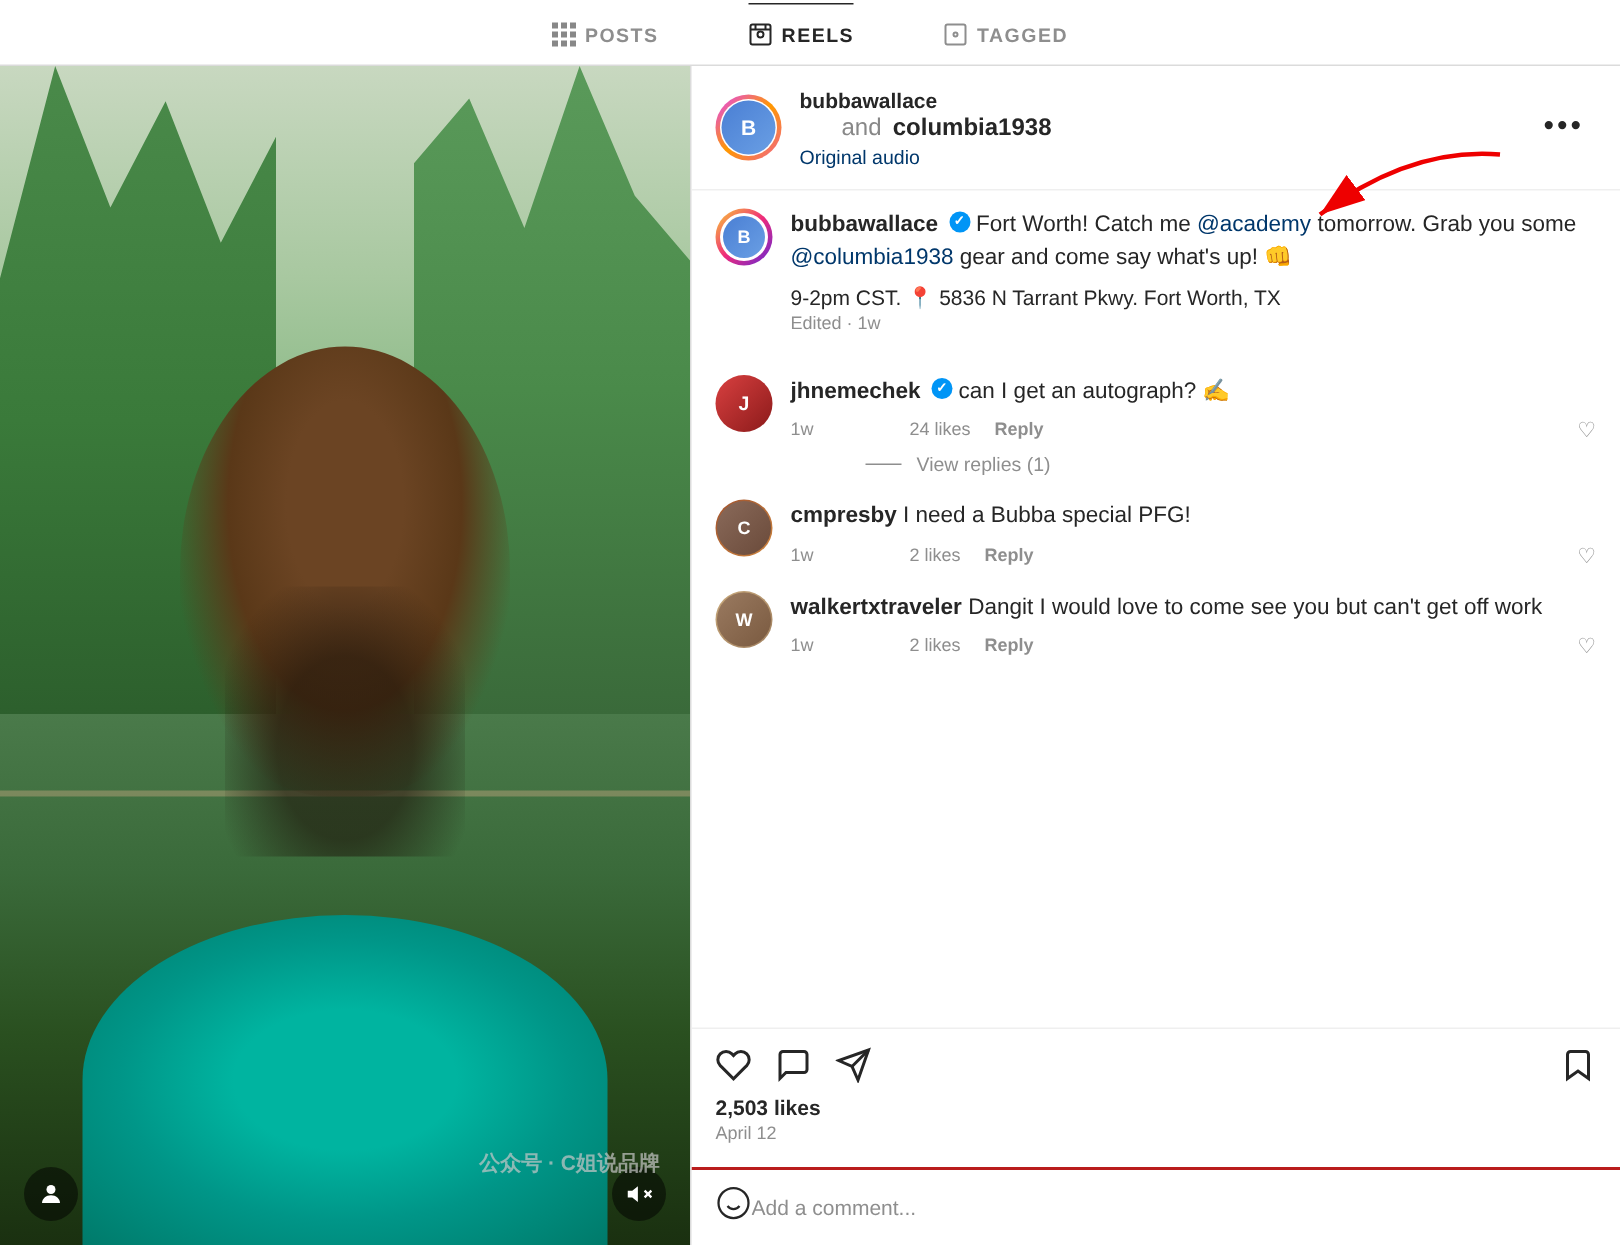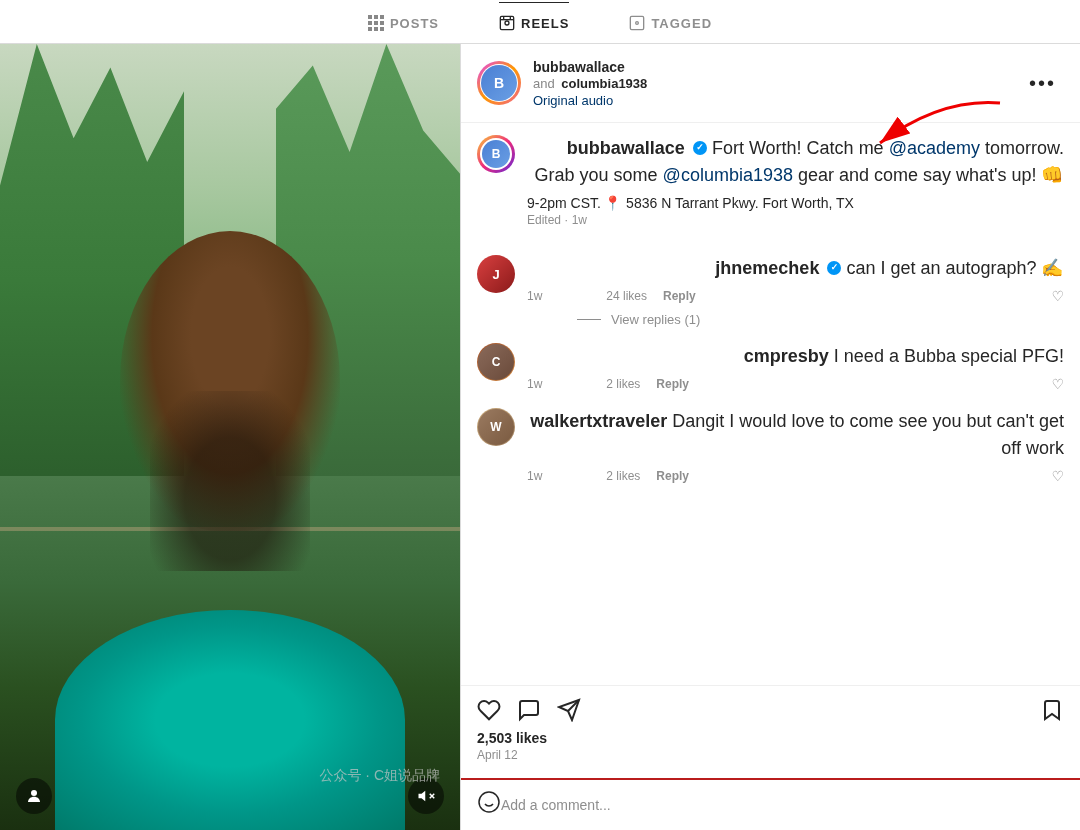--- a/index.html
+++ b/index.html
@@ -144,23 +144,24 @@
       overflow: hidden;
     }
     .post-info { flex: 1; }
     .post-username {
       font-size: 14px;
       font-weight: 600;
       color: #262626;
       line-height: 1.3;
     }
     .post-collab {
-      font-size: 13px;
+      font-size: 16px;
       color: #888;
       line-height: 1.3;
+      margin-left: 28px;
     }
     .post-audio {
       font-size: 13px;
       color: #00376b;
     }
     .post-more {
       font-size: 20px;
       color: #262626;
       cursor: pointer;
       padding: 4px 8px;
@@ -202,24 +203,23 @@
       height: 32px;
       border-radius: 50%;
       background: #fff;
       display: flex;
       align-items: center;
       justify-content: center;
       overflow: hidden;
     }
     .comment-body { flex: 1; }
     .comment-text {
-      font-size: 18px;
+      font-size: 15px;
       color: #262626;
       line-height: 1.5;
-      text-align: right;
     }
     .comment-username {
       font-weight: 600;
       color: #262626;
     }
     .comment-verified {
       display: inline-block;
       width: 14px;
       height: 14px;
       background: #0095f6;
@@ -355,21 +355,21 @@
     }
     .comment-input::placeholder { color: #8e8e8e; }
 
     
     .watermark {
       position: absolute;
       bottom: 45px;
       right: 20px;
       font-size: 14px;
       color: rgba(200,200,200,0.7);
-      font-weight: 400;
+      font-weight: 700;
       margin-top: 37px;
     }
   </style>
 </head>
 <body>
 
 <div style="width:1080px; height:830px; position:relative; overflow:hidden; display:flex; flex-direction:column;">
 
   <div class="top-nav">
     <div class="nav-tab">

